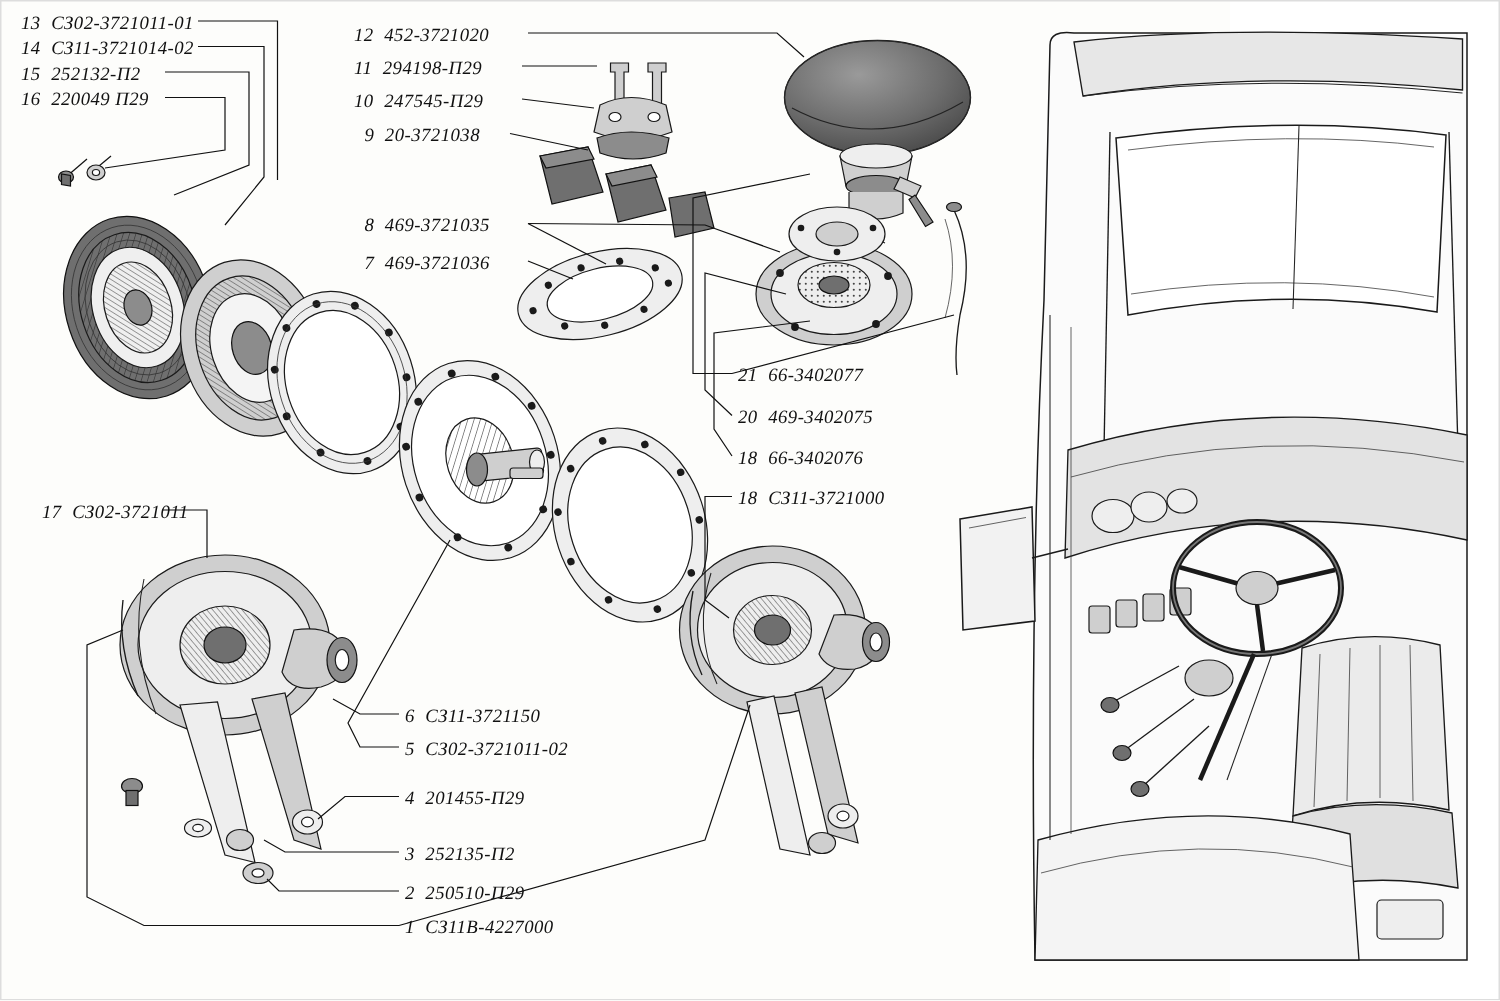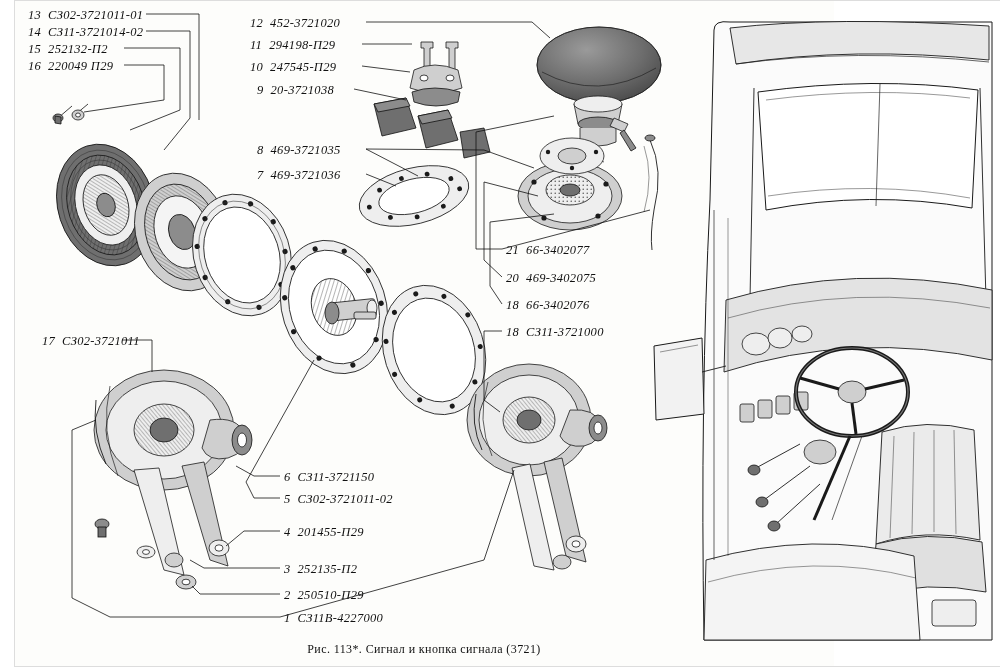--- a/index.html
+++ b/index.html
@@ -4,21 +4,21 @@
 <style>
   html,body{margin:0;padding:0;}
   body{
     width:1000px;height:667px;
     background:#ffffff;
     font-family:"Liberation Serif", serif;
     overflow:hidden;
     position:relative;
   }
   #page{
-    position:absolute;left:14px;top:0;width:820px;height:667px;
+    position:absolute;left:0;top:0;width:820px;height:667px;
     background:#fdfdfb;
   }
   
   .lbl{
     position:absolute;
     font-family:"Liberation Serif", serif;
     font-style:italic;
     font-size:12.5px;
     color:#111;
     white-space:nowrap;
@@ -423,14 +423,13 @@
       <div class="lbl" style="left: 492px; top: 325px;"><span class="num">18</span><span class="txt">СЗ11-3721000</span></div>
       <div class="lbl" style="left: 28px; top: 334px;"><span class="num">17</span><span class="txt">СЗ02-3721011</span></div>
       <div class="lbl" style="left: 270px; top: 470px;"><span class="num">6</span><span class="txt">СЗ11-3721150</span></div>
       <div class="lbl" style="left: 270px; top: 492px; text-align: center;"><span class="num">5</span><span class="txt">СЗ02-3721011-02</span></div>
       <div class="lbl" style="left: 270px; top: 525px;"><span class="num">4</span><span class="txt">201455-П29</span></div>
       <div class="lbl" style="left: 270px; top: 562px;"><span class="num">3</span><span class="txt">252135-П2</span></div>
       <div class="lbl" style="left: 270px; top: 588px;"><span class="num">2</span><span class="txt">250510-П29</span></div>
       <div class="lbl" style="left: 270px; top: 611px;"><span class="num">1</span><span class="txt">СЗ11В-4227000</span></div>
     </div>
 
-  <div class="caption">Рис. 113*. Сигнал и кнопка сигнала (3721)</div>
 </div>
 
 </body></html>

